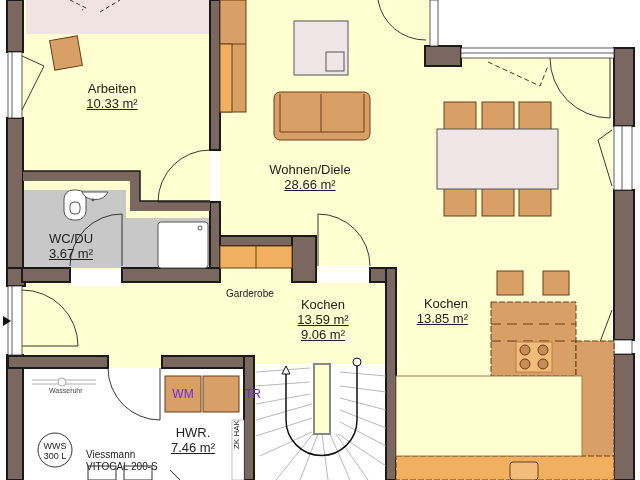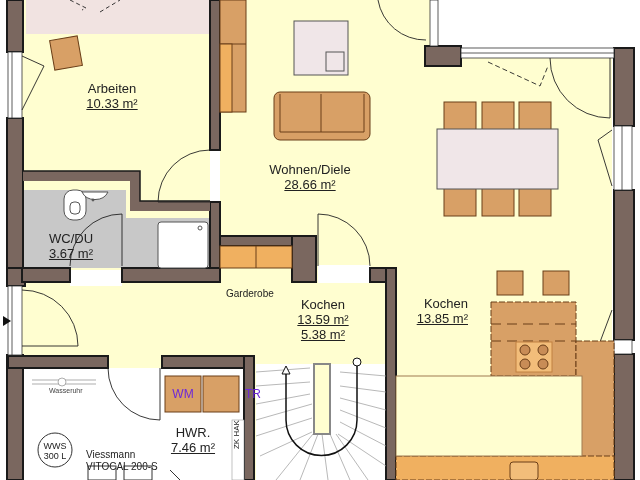--- a/index.html
+++ b/index.html
@@ -210,21 +210,21 @@
     <span class="n">Wohnen/Diele</span>
     <span class="a">28.66 m²</span>
   </div>
   <div class="lbl" style="left:42px;top:232px;width:58px;">
     <span class="n">WC/DU</span>
     <span class="a">3.67 m²</span>
   </div>
   <div class="lbl" style="left:288px;top:298px;width:70px;">
     <span class="n">Kochen</span>
     <span class="a">13.59 m²</span>
-    <span class="a">5.38 m²</span>
+    <span class="a">9.06 m²</span>
   </div>
   <div class="lbl" style="left:400px;top:297px;width:68px;text-align:right;">
     <span class="n">Kochen</span>
     <span class="a">13.85 m²</span>
   </div>
   <div class="lbl" style="left:160px;top:426px;width:66px;">
     <span class="n">HWR.</span>
     <span class="a">7.46 m²</span>
   </div>
 

